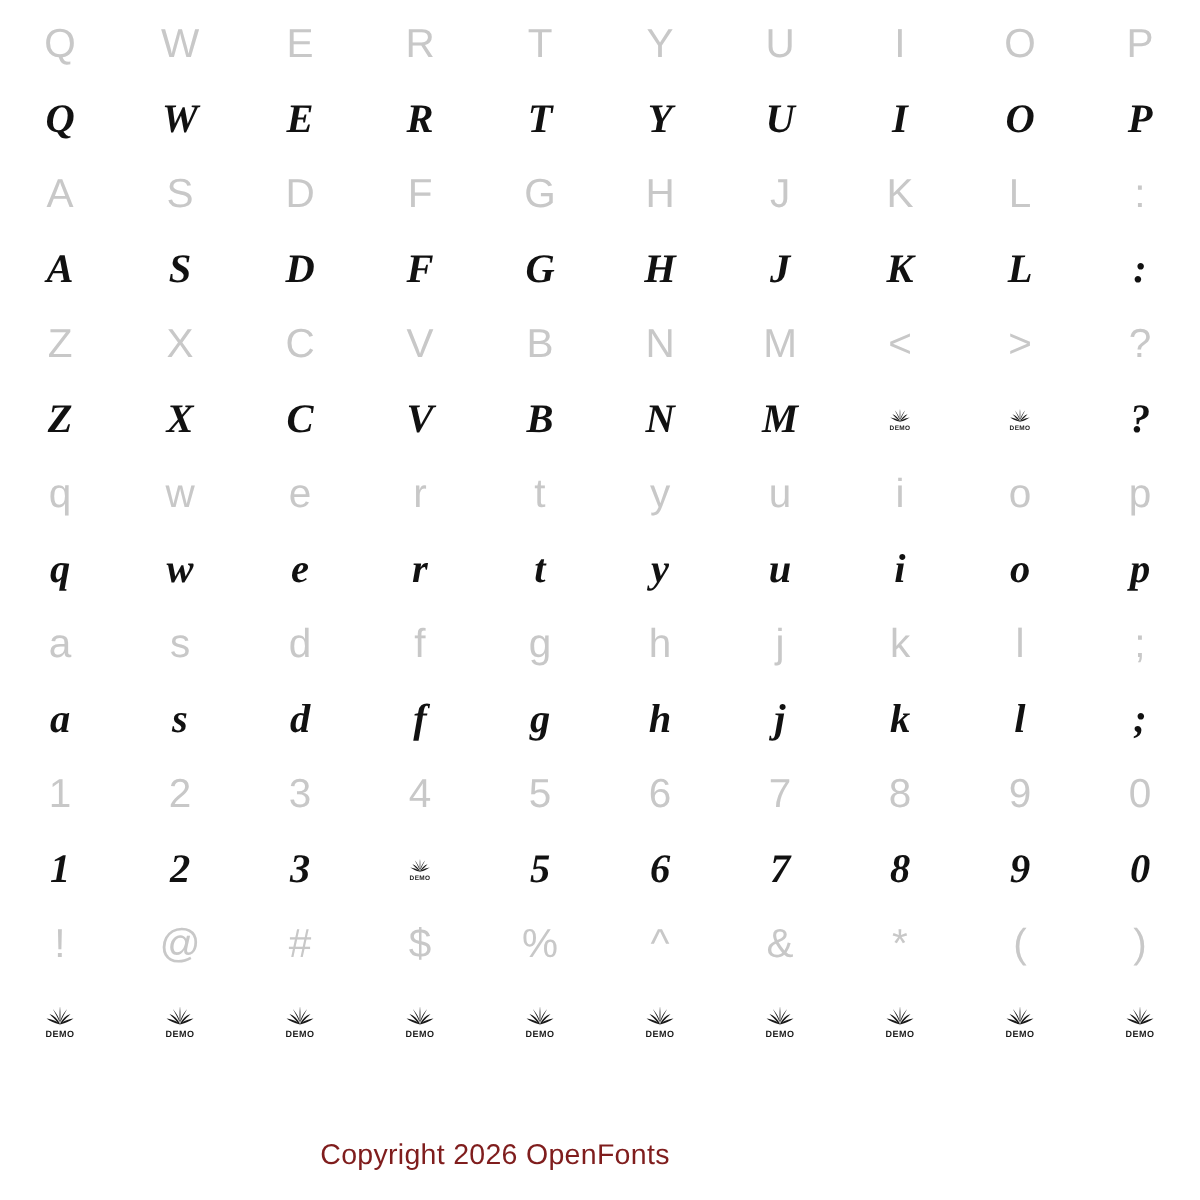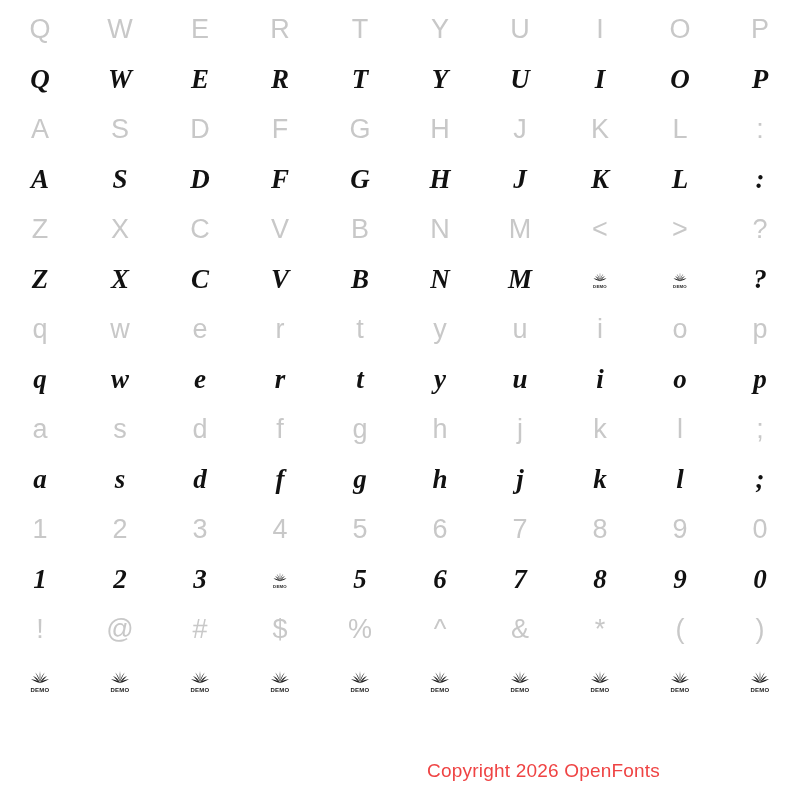--- a/index.html
+++ b/index.html
@@ -93,24 +93,24 @@
   }
   .demo-small {
     transform: scale(0.72);
     transform-origin: center center;
   }
   .footer {
     position: absolute;
     left: 0;
     bottom: 18px;
     width: 732px;
-    text-align: right;
+    text-align: center;
     padding-right: 72px;
     box-sizing: border-box;
-    color: #ef4444;
+    color: #7f1d1d;
     font-family: "Liberation Sans", sans-serif;
     font-size: 19px;
     letter-spacing: 0.2px;
   }
 </style>
 </head>
 <body>
 
 <div class="sheet">
   <div class="grid">

